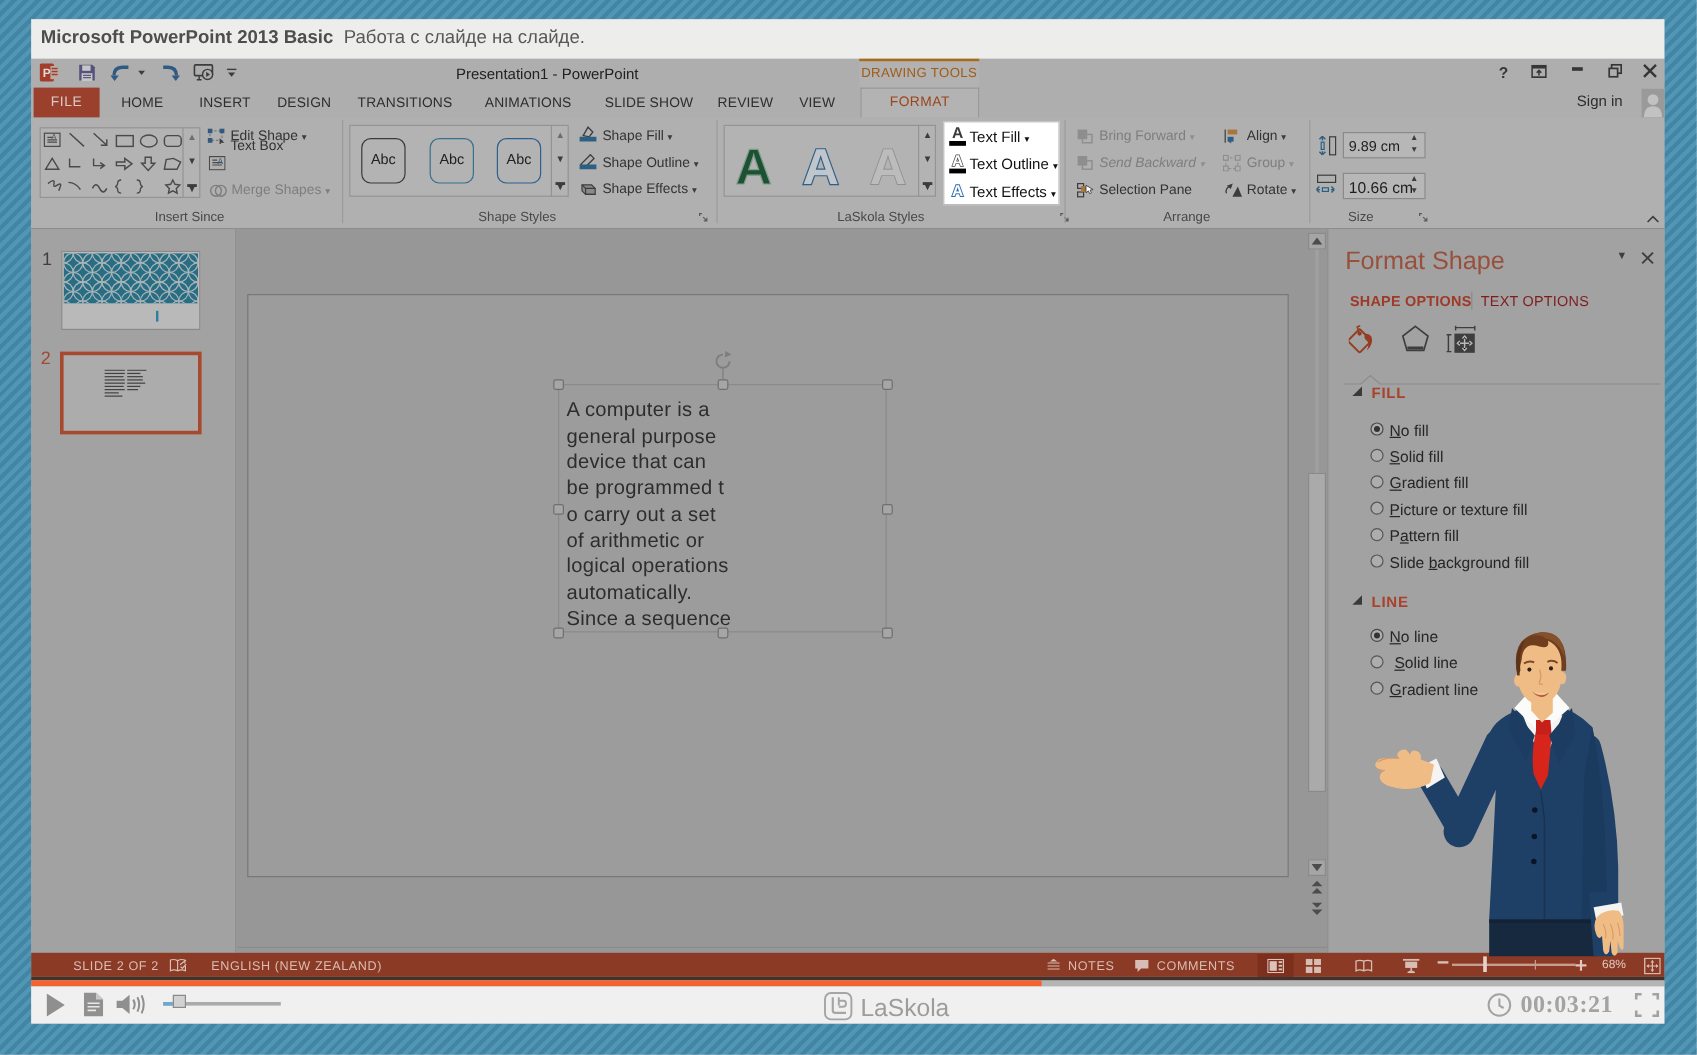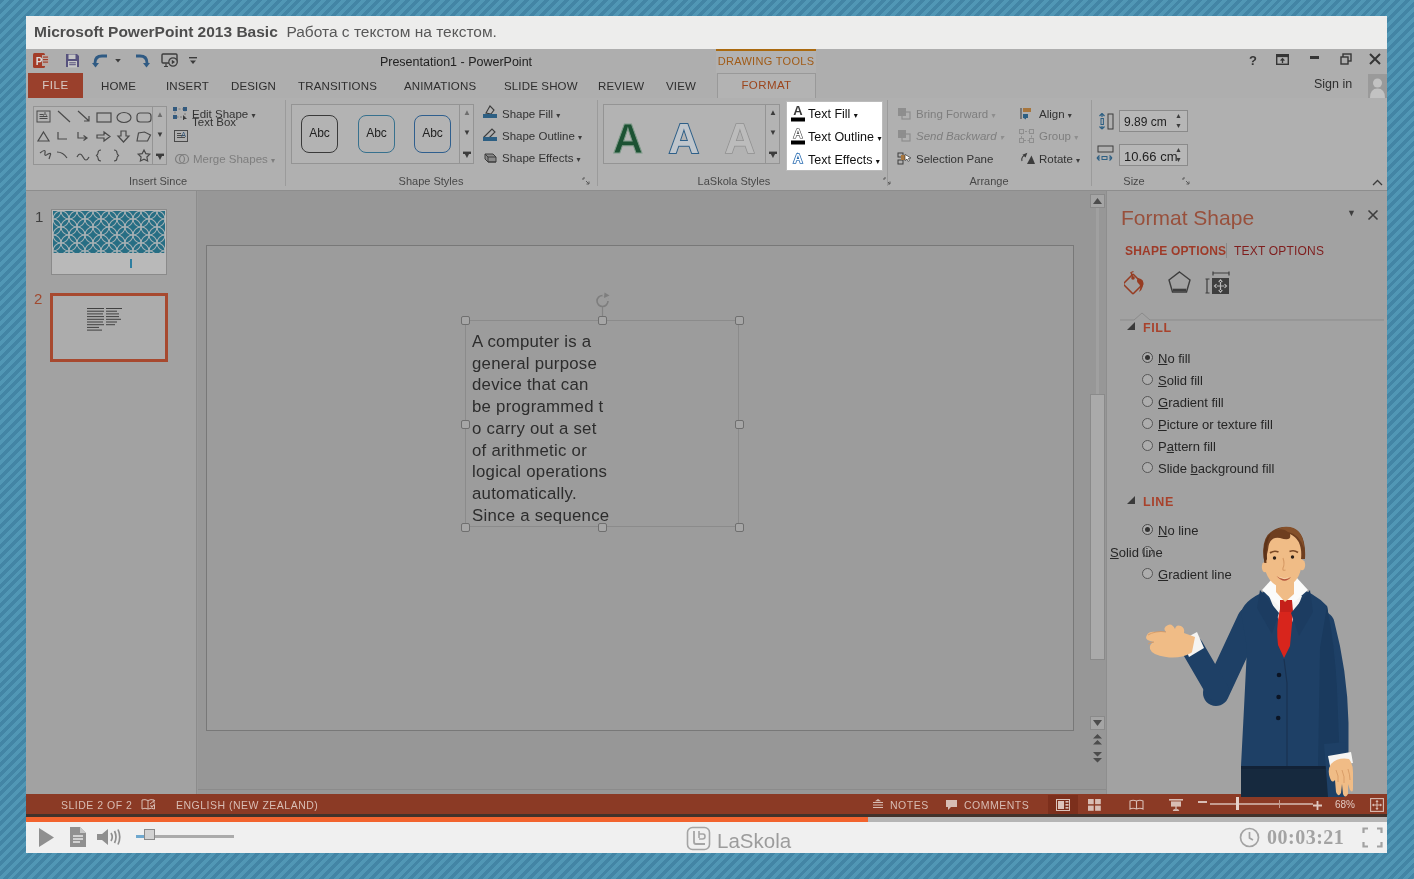--- a/index.html
+++ b/index.html
@@ -16,21 +16,21 @@
 .rlab{font-size:13px;color:#262626;}
 u{text-decoration-thickness:1px;}
 .hnd{width:9px;height:9px;background:#a6a6a6;border:1.5px solid #6f6f6f;border-radius:2px;box-sizing:border-box;}
 .stx{font-size:10.5px;color:#d8bdb4;letter-spacing:.5px;}
 </style>
 </head>
 <body>
 <div class="v">
 
 <div class="a" style="left:0;top:0;width:1361px;height:33px;background:#ededec;"></div>
-<div class="a" style="left:8px;top:7px;font-size:15.5px;color:#4e4e4e;"><b>Microsoft PowerPoint 2013 Basic</b>&nbsp; <span style="color:#585858;">Работа с текстом на текстом.</span></div>
+<div class="a" style="left:8px;top:7px;font-size:15.5px;color:#4e4e4e;"><b>Microsoft PowerPoint 2013 Basic</b>&nbsp; <span style="color:#585858;">Работа с слайде на слайде.</span></div>
 
 <div class="a" style="left:0;top:33px;width:1361px;height:24px;background:#aeaeae;"></div>
 <div class="a" id="qat-icons"></div>
 
 <svg class="a" style="left:7px;top:36px" width="17" height="17" viewBox="0 0 17 17">
       <rect x="0" y="1" width="12" height="15" rx="1.5" fill="#a33c28"></rect>
       <rect x="9" y="3" width="7" height="11" fill="#b9aaa5"></rect>
       <rect x="10" y="4.5" width="5" height="1.2" fill="#a33c28"></rect>
       <rect x="10" y="7" width="5" height="1.2" fill="#a33c28"></rect>
       <rect x="10" y="9.5" width="5" height="1.2" fill="#a33c28"></rect>
@@ -468,21 +468,21 @@
 <div class="a radio" style="left:1116px;top:424px;"></div>
 <div class="a rlab" style="left:1132px;top:423px;">P<u>a</u>ttern fill</div>
 <div class="a radio" style="left:1116px;top:446px;"></div>
 <div class="a rlab" style="left:1132px;top:445px;">Slide <u>b</u>ackground fill</div>
 <div class="a" style="left:1101px;top:480px;width:0;height:0;border-left:8px solid transparent;border-bottom:8px solid #3a3a3a;"></div>
 <div class="a" style="left:1117px;top:479px;font-size:12.5px;font-weight:bold;color:#a8422c;letter-spacing:.6px;">LINE</div>
 <div class="a radio" style="left:1116px;top:508px;border:1px solid #4a4a4a;"></div>
     <div class="a" style="left:1119px;top:511px;width:5px;height:5px;border-radius:50%;background:#333;"></div>
 <div class="a rlab" style="left:1132px;top:507px;"><u>N</u>o line</div>
 <div class="a radio" style="left:1116px;top:530px;"></div>
-<div class="a rlab" style="left:1084px;top:529px;"><u>S</u>olid line</div>
+<div class="a rlab" style="left:1136px;top:529px;"><u>S</u>olid line</div>
 <div class="a radio" style="left:1116px;top:552px;"></div>
 <div class="a rlab" style="left:1132px;top:551px;"><u>G</u>radient line</div>
 
 <div class="a" style="left:172px;top:773px;width:908px;height:1px;background:#8b8b8b;"></div>
 
 <div class="a" style="left:0;top:778px;width:1361px;height:20px;background:#8b3a25;"></div>
 <div class="a stx" style="left:35px;top:783px;">SLIDE 2 OF 2</div>
 <svg class="a" style="left:115px;top:782px" width="16" height="13" viewBox="0 0 16 13" fill="none" stroke="#d8bdb4" stroke-width="1">
       <path d="M1 2 Q4 1 7 2.5 L7 11 Q4 9.5 1 11 Z"></path>
       <path d="M13 2 Q10 1 7 2.5 M13 2 L13 5"></path>

